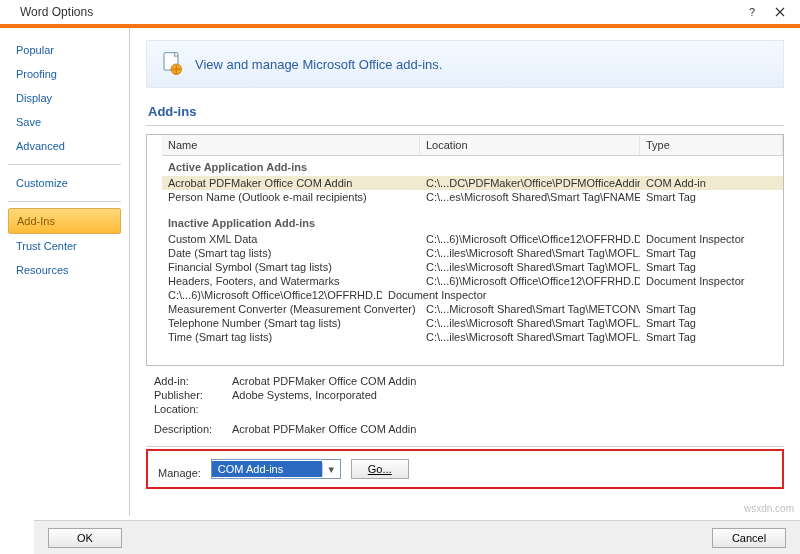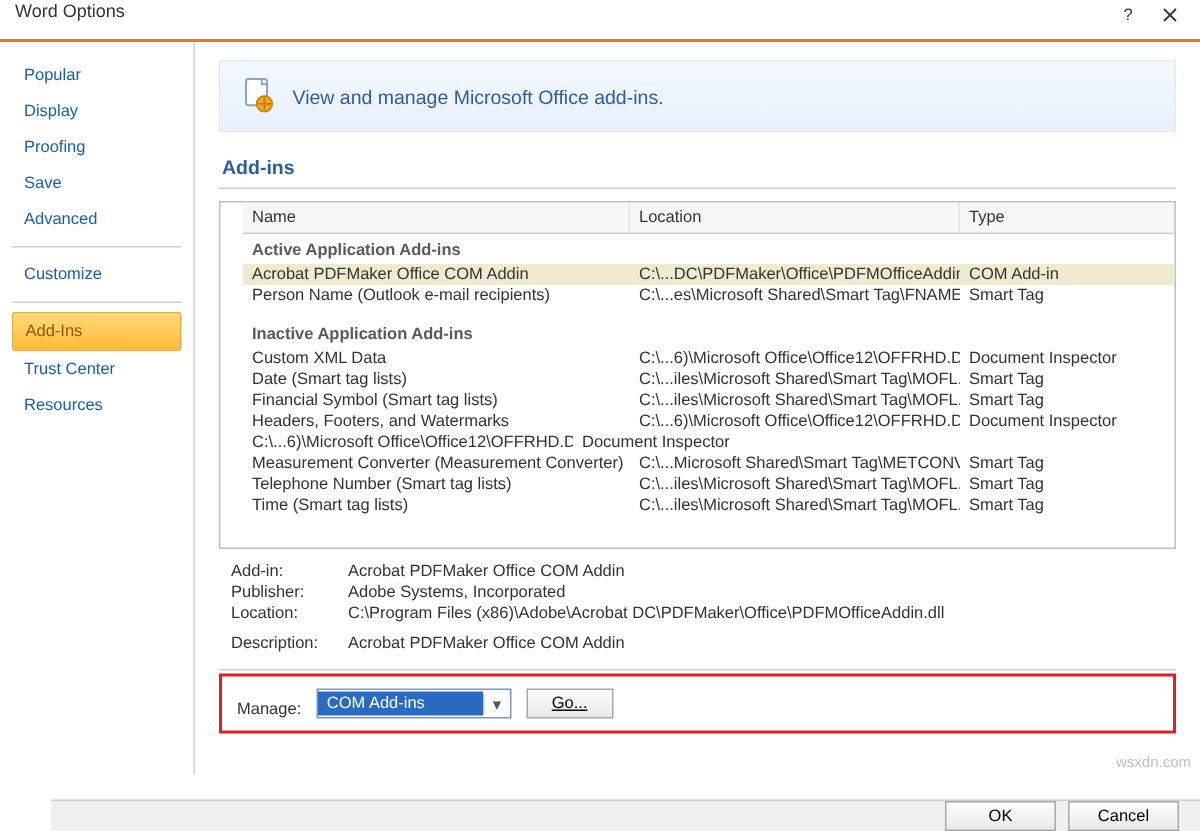--- a/index.html
+++ b/index.html
@@ -1,17 +1,17 @@
 <!DOCTYPE html>
 <html><head>
 <meta charset="utf-8">
 <style>
 * { box-sizing: border-box; margin: 0; padding: 0; font-family: "Segoe UI", Tahoma, sans-serif; font-size: 11px; }
 body { background: #fff; width: 800px; height: 554px; overflow: hidden; position: relative; }
-.titlebar { height: 28px; border-bottom: 2px solid #f97316; display: flex; align-items: flex-start; padding: 0 6px 0 10px; }
+.titlebar { height: 28px; border-bottom: 4px solid #f97316; display: flex; align-items: center; padding: 0 6px 0 20px; }
 .titlebar .title { flex: 1; color: #333; font-size: 12px; }
 .titlebar .tb-btn { width: 28px; height: 20px; display: flex; align-items: center; justify-content: center; color: #333; }
 .content { display: flex; height: calc(100% - 28px - 38px); }
 .sidebar { width: 130px; padding: 10px 8px; border-right: 1px solid #d0d0d0; }
 .side-item { color: #1a5ea6; padding: 6px 8px; border-radius: 2px; cursor: pointer; }
 .side-item.selected { background: linear-gradient(#ffd97a,#ffbb3a); color: #8a5a00; border: 1px solid #deae4c; }
 .side-sep { height: 1px; background: #d0d0d0; margin: 6px 0; }
 .main { flex: 1; display: flex; flex-direction: column; padding: 12px 16px 0 16px; }
 .banner { display: flex; align-items: center; gap: 10px; height: 48px; border: 1px solid #e3e9f3; background: linear-gradient(#f4f9ff,#e7f0fb); padding: 0 10px; }
 .banner-icon { width: 28px; height: 28px; }
@@ -34,42 +34,42 @@
 .spacer { height: 10px; }
 .details { padding: 8px 0 10px 8px; font-size: 11px; color: #333; }
 .details .d-row { display: flex; padding: 1px 0; }
 .details .d-lab { width: 78px; }
 .manage-bar { display: flex; align-items: flex-end; gap: 10px; padding: 8px 10px; border: 2px solid #d22; margin-top: 2px; }
 .manage-lab { color: #333; }
 .combo { display: flex; align-items: center; border: 1px solid #7a99b8; height: 20px; width: 130px; background: #fff; }
 .combo .sel-text { flex: 1; background: #2a6ac0; color: #fff; padding: 2px 6px; font-size: 11px; }
 .combo .chev { width: 18px; text-align: center; color: #555; border-left: 1px solid #c0c8d0; }
 .btn { border: 1px solid #a8a8a8; background: linear-gradient(#fdfdfd,#e9e9e9); padding: 2px 16px; height: 20px; cursor: pointer; }
-.footer { position: absolute; bottom: 0; left: 0; right: 0; height: 21px; background: #f0f0f0; border-top: 1px solid #d0d0d0; display: flex; align-items: center; justify-content: flex-end; gap: 8px; padding: 0 14px; margin-left: 34px; }
+.footer { position: absolute; bottom: 0; left: 0; right: 0; height: 34px; background: #f0f0f0; border-top: 1px solid #d0d0d0; display: flex; align-items: center; justify-content: space-between; gap: 8px; padding: 0 14px; margin-left: 34px; }
 .footer .btn { width: 74px; text-align: center; }
 .watermark { position: absolute; right: 6px; bottom: 40px; color: #c0c0c0; font-size: 10px; }
 </style>
 </head>
 <body>
 
 <div class="titlebar">
   <div class="title">Word Options</div>
   <div class="tb-btn">?</div>
   <div class="tb-btn">
     <svg width="10" height="10" viewBox="0 0 10 10">
         <path d="M1 1 L9 9 M9 1 L1 9" stroke="#333" stroke-width="1.2"></path>
       </svg>
   </div>
 </div>
 
 <div class="content">
   <div class="sidebar">
     <div class="side-item">Popular</div>
+    <div class="side-item">Proofing</div>
     <div class="side-item">Display</div>
-    <div class="side-item">Proofing</div>
     <div class="side-item">Save</div>
     <div class="side-item">Advanced</div>
     <div class="side-sep"></div>
     <div class="side-item">Customize</div>
     <div class="side-sep"></div>
     <div class="side-item selected">Add-Ins</div>
     <div class="side-item">Trust Center</div>
     <div class="side-item">Resources</div>
   </div>
 
@@ -153,21 +153,20 @@
       <div class="d-row">
           <div class="d-lab">Add-in:</div>
           <div>Acrobat PDFMaker Office COM Addin</div>
         </div>
       <div class="d-row">
           <div class="d-lab">Publisher:</div>
           <div>Adobe Systems, Incorporated</div>
         </div>
       <div class="d-row">
           <div class="d-lab">Location:</div>
-          <div>C:\Program Files (x86)\Adobe\Acrobat DC\PDFMaker\Office\PDFMOfficeAddin.dll</div>
         </div>
       <div style="height:6px"></div>
       <div class="d-row">
           <div class="d-lab">Description:</div>
           <div>Acrobat PDFMaker Office COM Addin</div>
         </div>
     </div>
 
     <div class="hr"></div>
 

